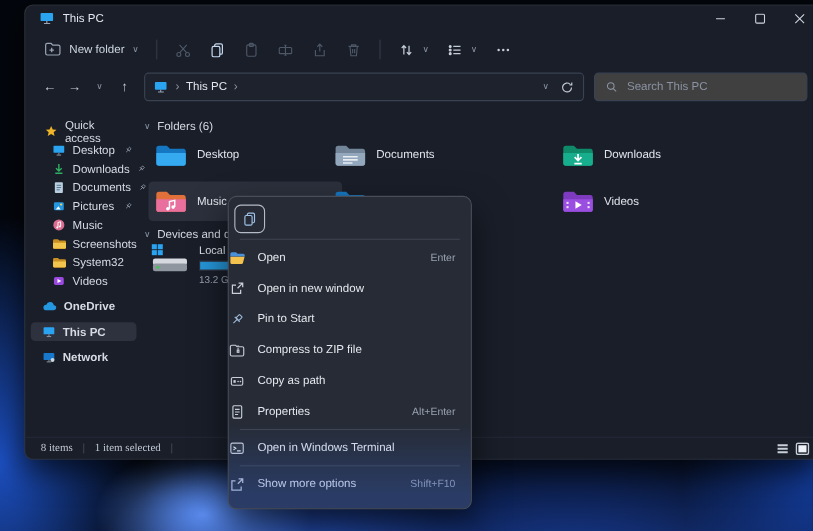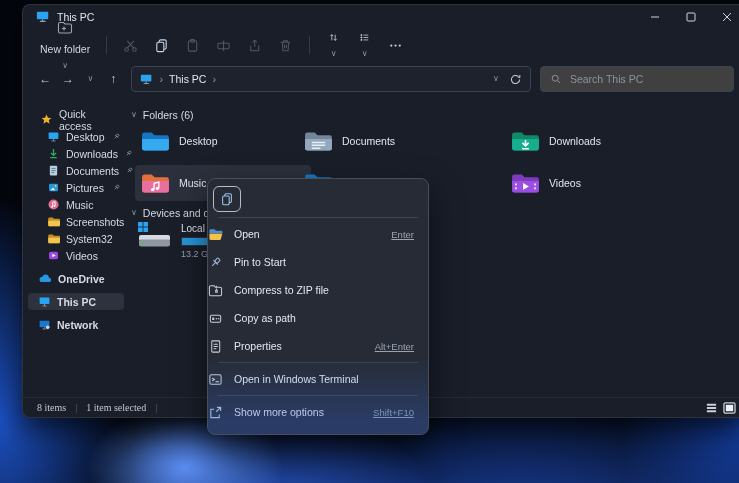--- a/index.html
+++ b/index.html
@@ -26,21 +26,21 @@
   }
   
   .titlebar { height:24px; display:flex; align-items:center; padding-left:13px; gap:7px; flex:0 0 auto; }
   .title-text { font-size:10.5px; color:#e2e6ed; }
   .win-controls { margin-left:auto; display:flex; height:100%; }
   .win-btn { width:36px; height:100%; display:flex; align-items:center; justify-content:center;
              color:#cfd4dc; font-size:11px; }
   
   .toolbar { height:32px; display:flex; align-items:center; padding:0 10px; gap:2px; flex:0 0 auto; }
   .tb-btn { height:26px; padding:0 7px; display:flex; align-items:center; justify-content:center;
-            gap:7px; border-radius:4px; color:#cfd6e0; font-size:10.5px;flex-direction:column; }
+            gap:7px; border-radius:4px; color:#cfd6e0; font-size:10.5px; }
   .tb-sep { width:1px; height:18px; background:#343b48; margin:0 7px; }
   .chev { color:#8a93a3; font-size:8px; line-height:1; }
   
   .addressrow { height:36px; display:flex; align-items:center; padding:0 11px; flex:0 0 auto; }
   .nav-btn { width:23px; height:23px; display:flex; align-items:center; justify-content:center;
              color:#c6cdd8; font-size:12px; }
   .address-box { width:406px; height:26px; margin-left:7px; border:1px solid #3b4252; border-radius:4px;
                  background:#1d222d; display:flex; align-items:center; padding:0 8px; gap:6px; }
   .crumb-sep { color:#8a93a3; font-size:11px; }
   .crumb { color:#e2e6ed; font-size:10.5px; }
@@ -84,21 +84,21 @@
           box-shadow:0 14px 32px rgba(0,0,0,.55); padding:4px 0 8px 0; overflow:hidden; }
   .menu::after { content:""; position:absolute; left:0; right:0; bottom:0; height:78px;
                  background:linear-gradient(180deg, rgba(52,100,215,0) 0%, rgba(52,100,215,.30) 85%);
                  pointer-events:none; }
   .menu-iconrow { height:32px; display:flex; align-items:center; padding:0 5px; }
   .menu-iconbtn { width:28px; height:26px; border:1px solid #b4bcc8; border-radius:6px;
                   display:flex; align-items:center; justify-content:center; }
   .menu-sep { height:1px; background:#3d434f; margin:2px 10px; }
   .menu-item { height:28px; display:flex; align-items:center; gap:11px; padding:0 14px 0 0; }
   .mi-label { font-size:10.5px; color:#e4e8ee; white-space:nowrap; }
-  .mi-shortcut { margin-left:auto; font-size:9.5px; color:#9aa3b2;text-decoration:underline; }
+  .mi-shortcut { margin-left:auto; font-size:9.5px; color:#9aa3b2; }
 </style>
 </head>
 <body>
 
 <div class="window">
 
   <div class="titlebar">
     <span>
       <svg width="14" height="14" viewBox="0 0 16 16">
           <rect x="1" y="2" width="13" height="8.5" rx="1" fill="#2aa3f0"></rect>
@@ -521,20 +521,30 @@
         <svg width="15" height="15" viewBox="0 0 16 16">
           <path d="M1.5 4 q0-1.5 1.5-1.5 h4 l1.5 1.5 h5.5 q1.5 0 1.5 1.5 v1 H1.5 Z" fill="#4a90d9"></path>
           <path d="M1.5 6.8 h13.8 l-1.6 6 q-.3 1-1.4 1 H3 q-1.5 0-1.5-1.5 Z" fill="#f2c14e"></path>
         </svg>
       </span>
     <span class="mi-label">Open</span>
     <span class="mi-shortcut">Enter</span>
   </div>
   <div class="menu-item">
     <span>
+        <svg width="15" height="15" viewBox="0 0 16 16" fill="none" stroke="#c9cfd9" stroke-width="1.2">
+          <path d="M7 4.5 H3.5 v8 h8 V9"></path>
+          <path d="M9.5 2.5 h4 v4 M13.2 2.8 L8.5 7.5"></path>
+        </svg>
+      </span>
+    <span class="mi-label">Open in new window</span>
+    <span class="mi-shortcut"></span>
+  </div>
+  <div class="menu-item">
+    <span>
         <svg width="15" height="15" viewBox="0 0 16 16" fill="none" stroke="#9db8d8" stroke-width="1.1">
           <g transform="rotate(45 8 8)">
             <rect x="6.1" y="2.8" width="3.8" height="4.7" rx=".6"></rect>
             <path d="M4.6 7.8 h6.8 M8 7.8 V13"></path>
           </g>
         </svg>
       </span>
     <span class="mi-label">Pin to Start</span>
     <span class="mi-shortcut"></span>
   </div>

